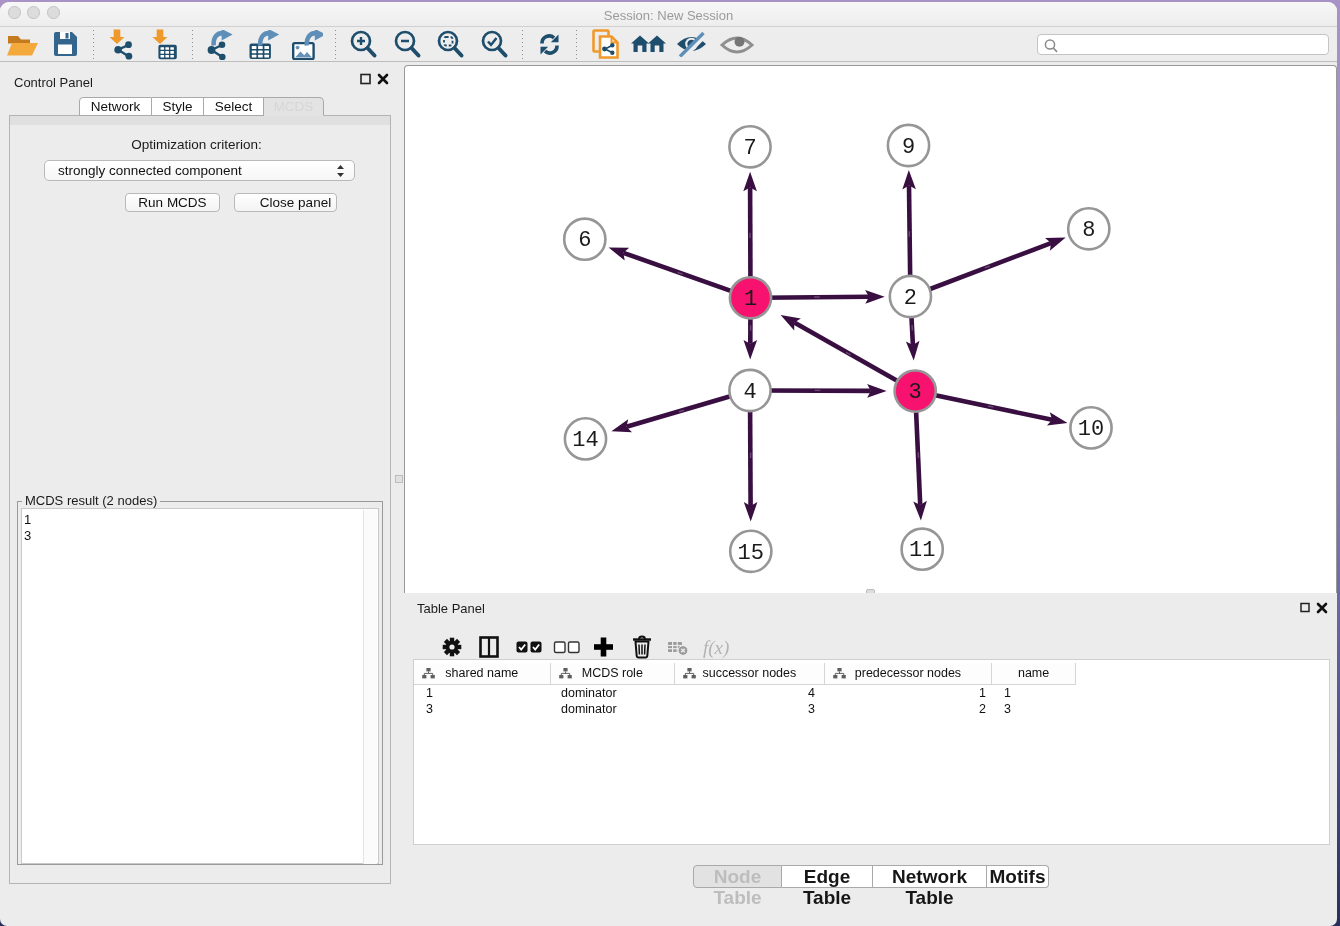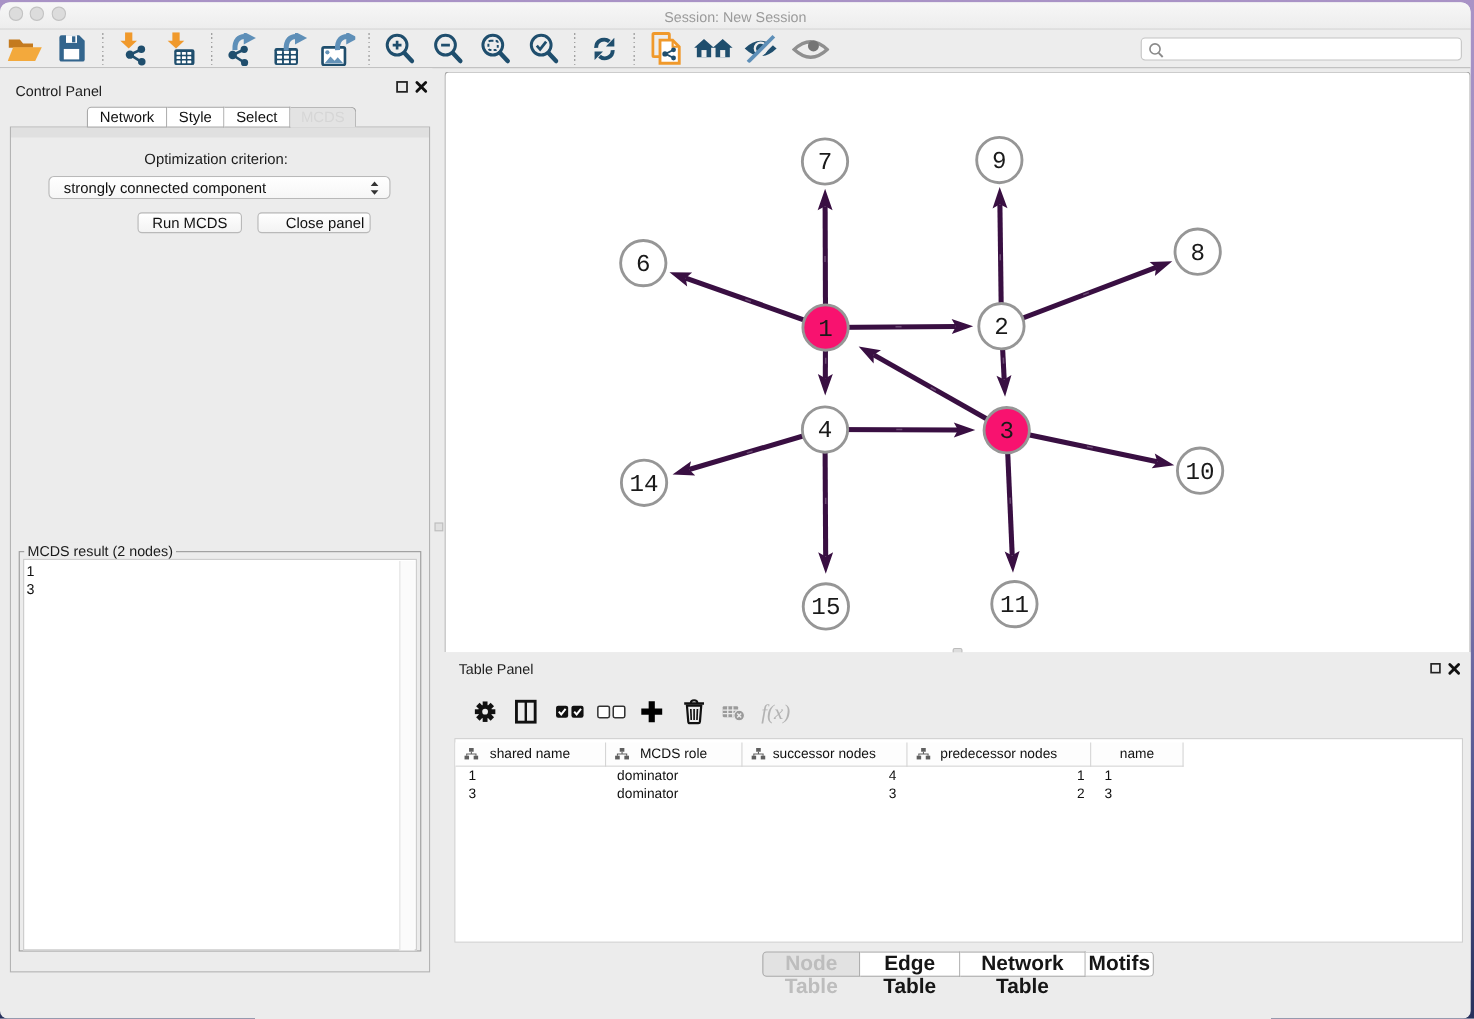--- a/index.html
+++ b/index.html
@@ -68,22 +68,22 @@
 #net-title { position:absolute; top:3px; left:0; width:931px; text-align:center;
   font-size:13px; font-weight:bold; color:#222; }
 #graph { position:absolute; left:0px; top:20px; }
 #graph text { font-size:22px; fill:#1a1a1a; text-anchor:middle;
   font-family:"Liberation Mono",monospace; }
 #graph line { stroke:#390f42; stroke-width:4.6; }
 #graph path { fill:#390f42; }
 
 #tp { position:absolute; left:404px; top:591px; width:933px; height:298px; background:#ececec; }
 #tp-title { position:absolute; left:13px; top:8px; font-size:13px; color:#1c1c1c; }
-#tp-toolbar { position:absolute; left:5px; top:37px; width:917px; height:34px; }
-#tbl { position:absolute; left:9px; top:78px; width:917px; height:186px;
+#tp-toolbar { position:absolute; left:16px; top:37px; width:917px; height:34px; }
+#tbl { position:absolute; left:9px; top:66px; width:917px; height:186px;
   background:#fff; border:1px solid #cfcfcf; }
 #tbl-head { position:absolute; left:0; top:3px; height:22px; width:662px;
   border-bottom:1px solid #d5d5d5; background:#fdfdfd; }
 .th { position:absolute; top:3px; height:22px; border-right:1px solid #d5d5d5;
   font-size:12.5px; color:#111; text-align:center; line-height:21px; }
 .td { position:absolute; font-size:12.5px; color:#111; height:16px; line-height:16px; }
 
 .btab { position:absolute; top:272px; height:23px; background:#fff; border:1px solid #a9a9a9;
   font-size:19px; font-weight:bold; color:#161616; text-align:center; line-height:21px; }
 

